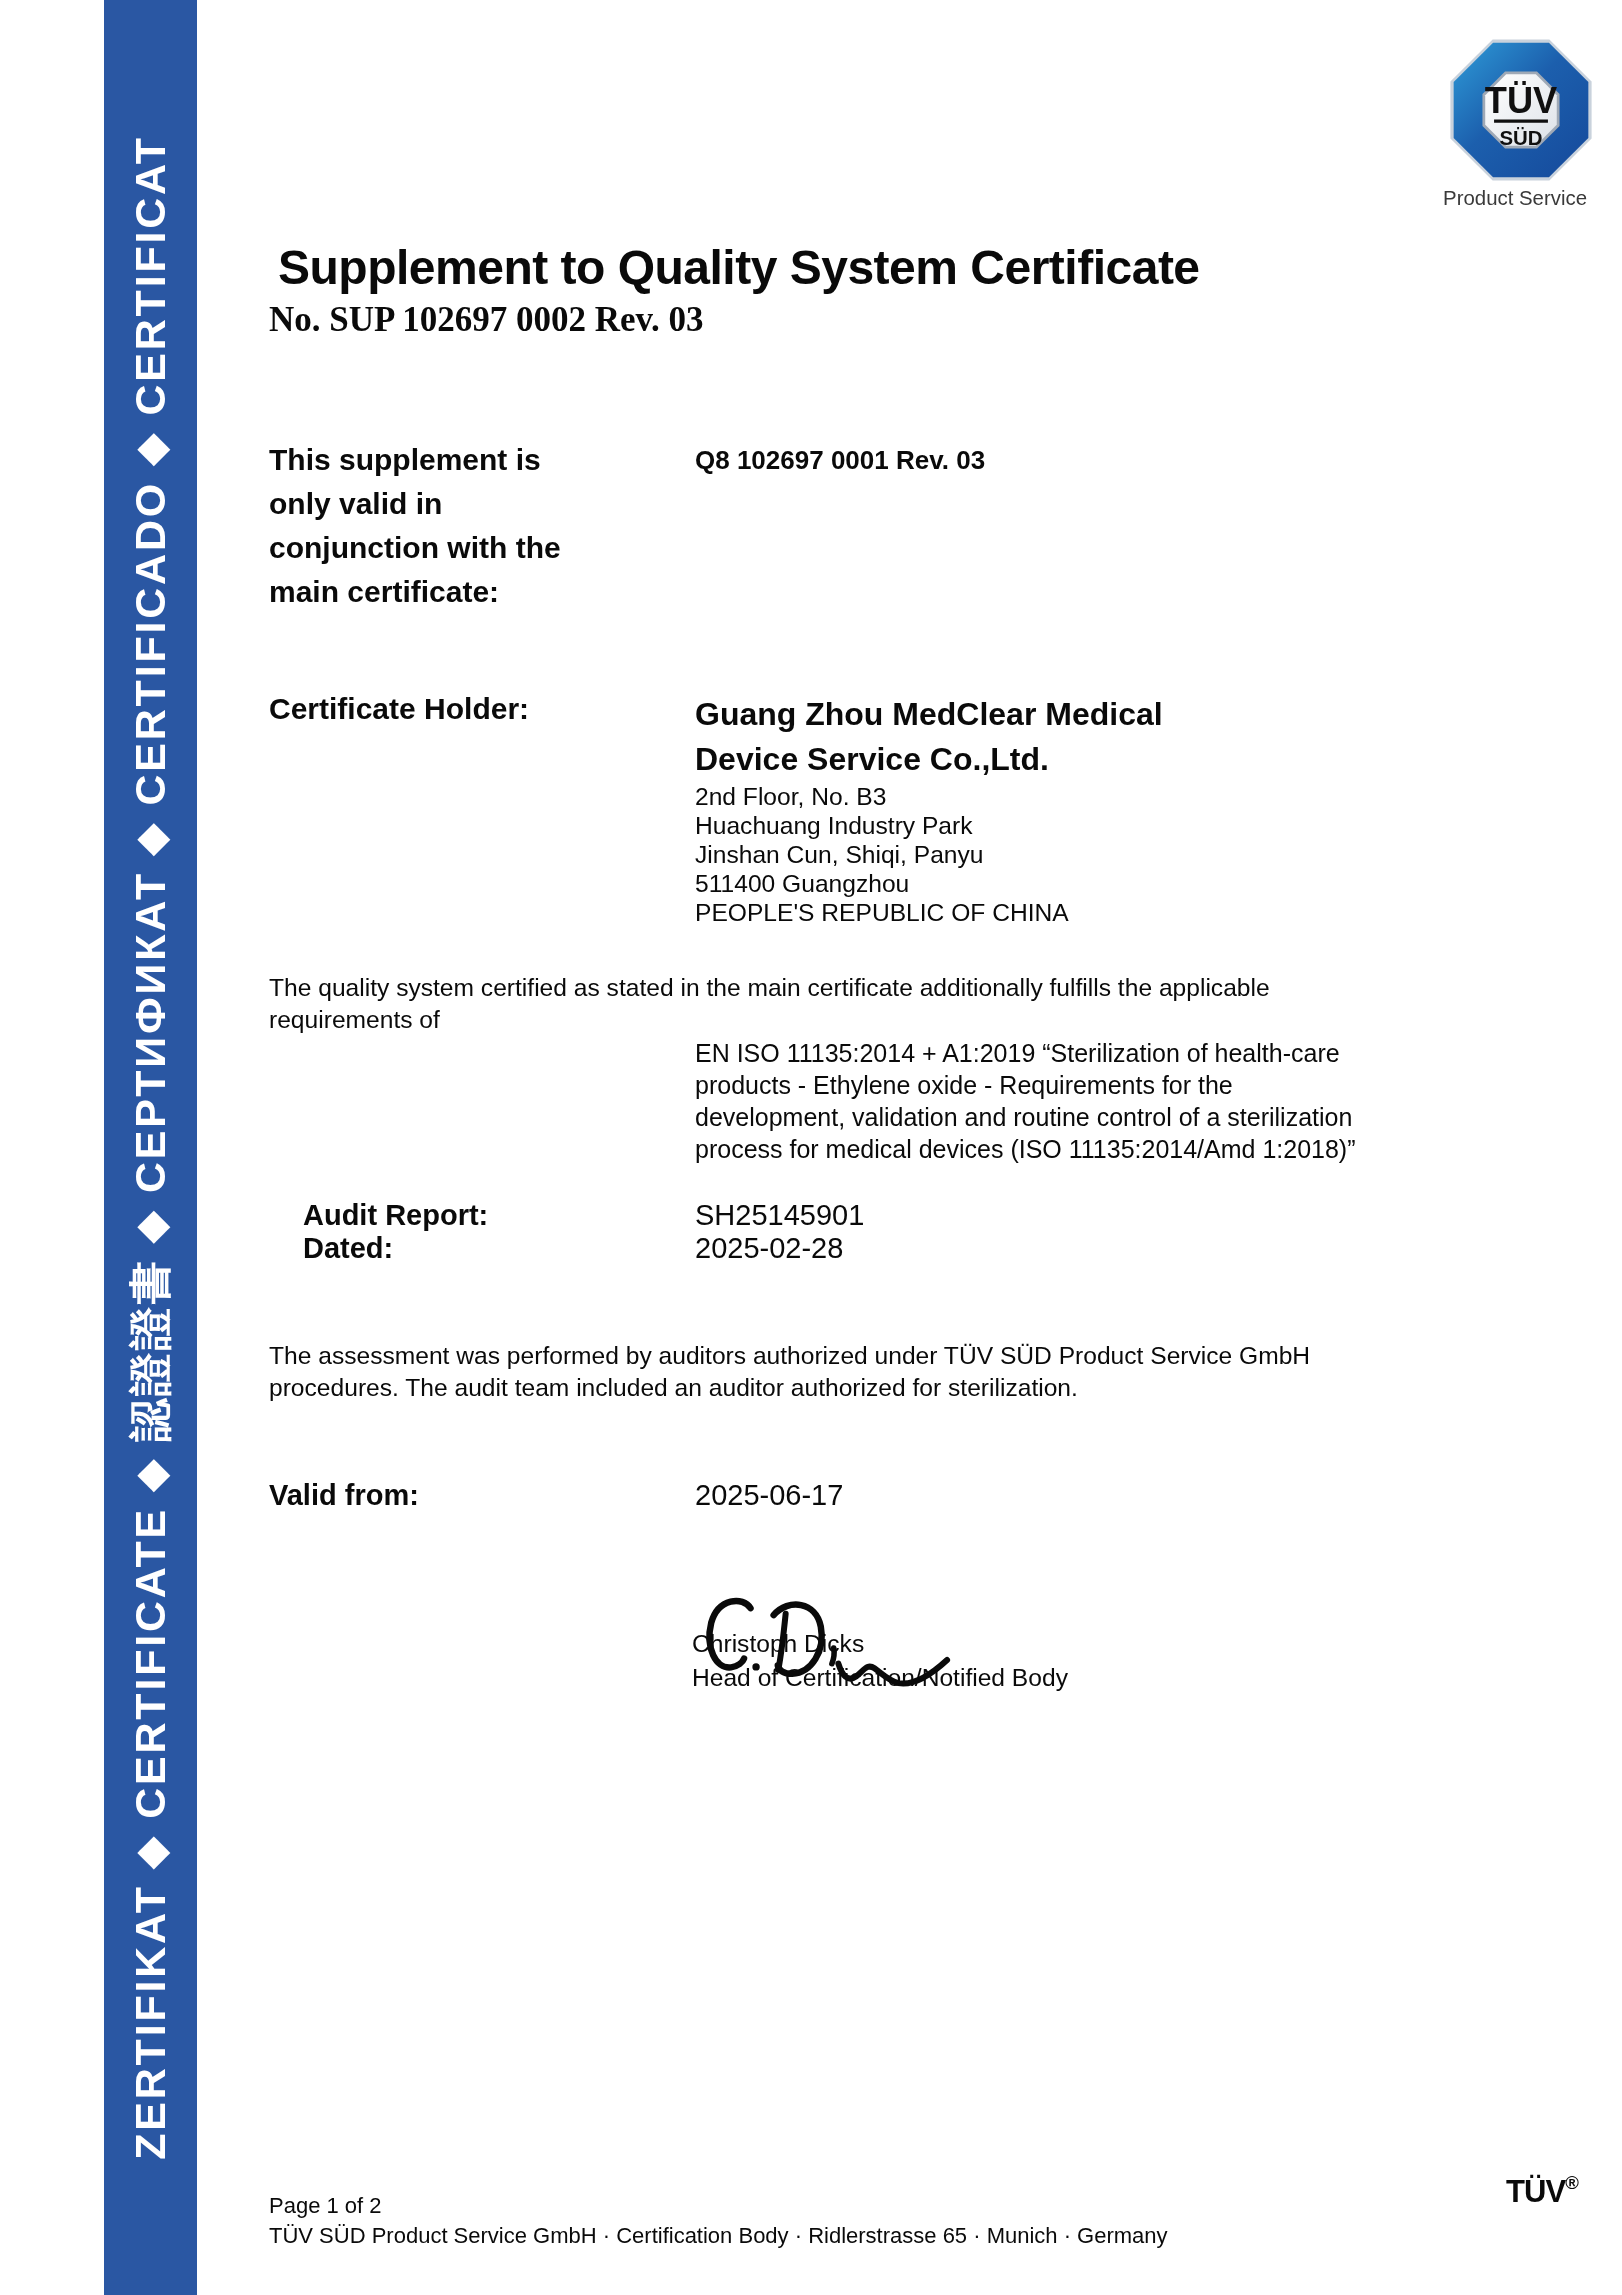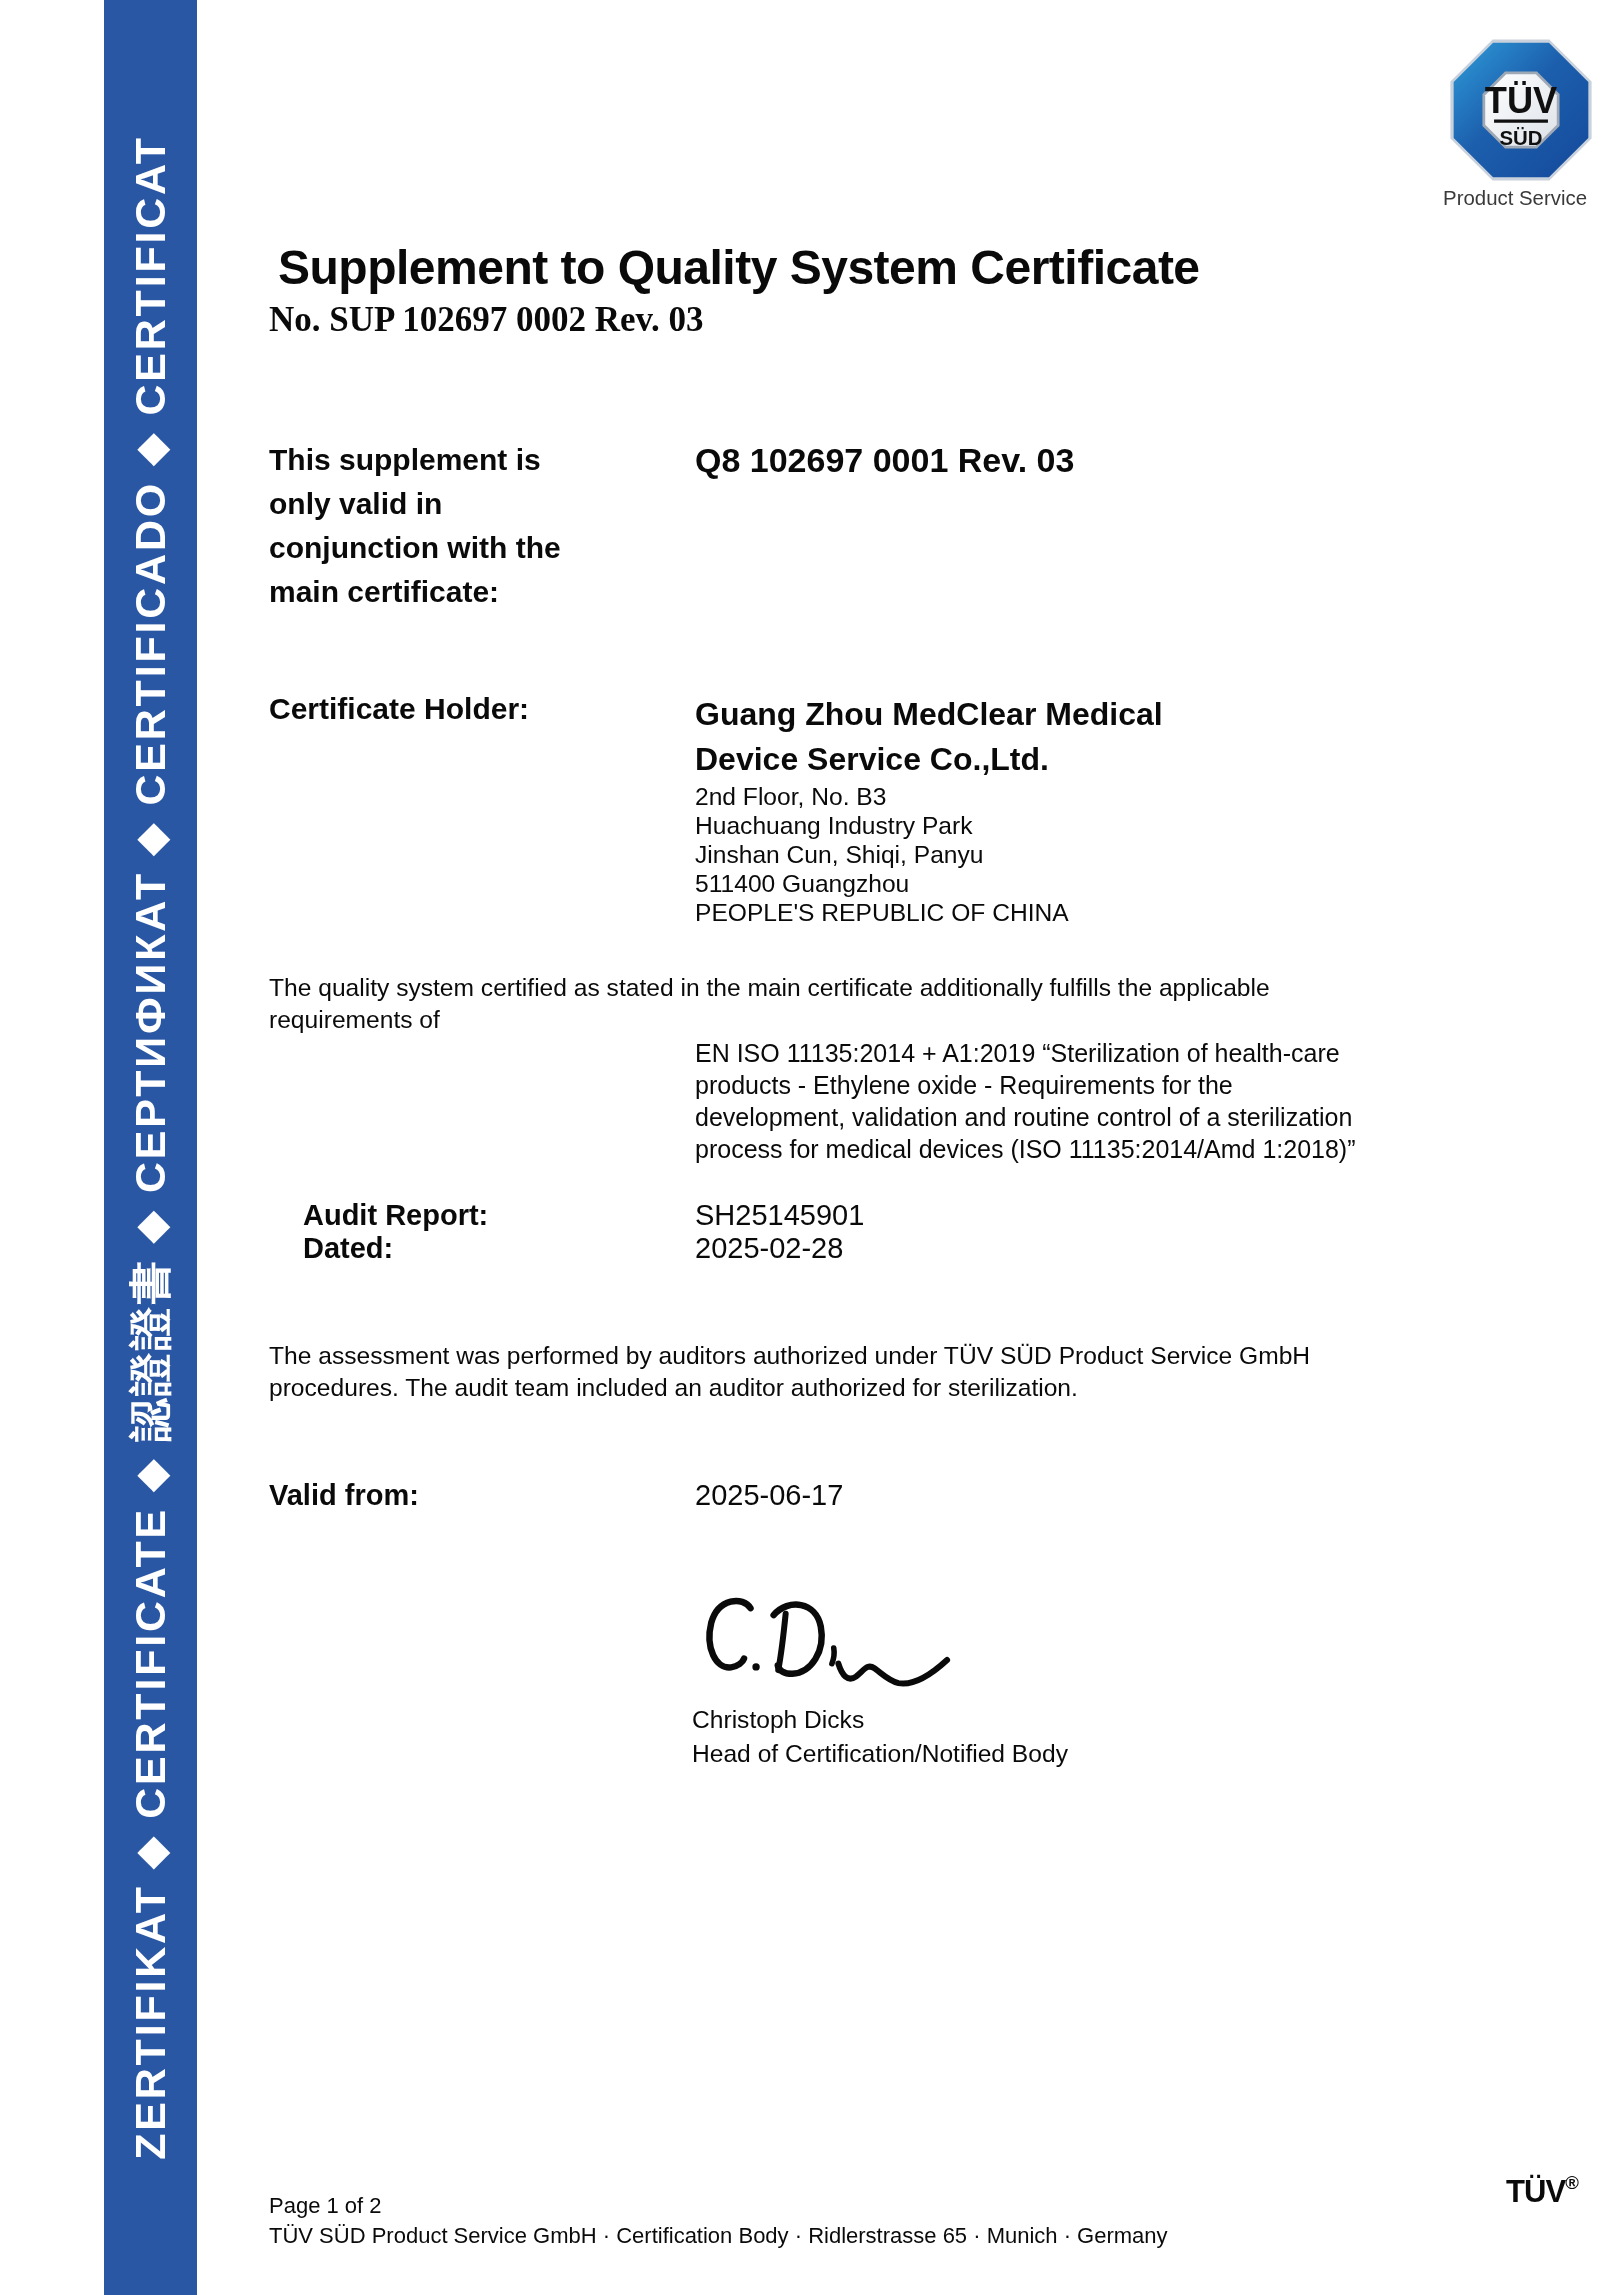--- a/index.html
+++ b/index.html
@@ -45,40 +45,40 @@
   }
   .subtitle{
     position:absolute;left:269px;top:300px;
     font-size:35px;font-weight:bold;white-space:nowrap;font-family:Liberation Serif, serif;
   }
 
   .label-col{left:269px;}
   .value-col{left:695px;}
 
   .supp-labels{position:absolute;top:438px;font-size:30px;font-weight:bold;line-height:44px;white-space:nowrap;}
-  .supp-value{position:absolute;top:438px;font-size:34px;font-weight:bold;line-height:44px;white-space:nowrap;}
+  .supp-value{position:absolute;top:438px;font-size:26px;font-weight:bold;line-height:44px;white-space:nowrap;}
 
   .holder-label{position:absolute;top:692px;font-size:30px;font-weight:bold;white-space:nowrap;}
   .holder-name{position:absolute;top:692px;font-size:32px;font-weight:bold;line-height:45px;white-space:nowrap;}
   .holder-address{position:absolute;top:782px;font-size:24.6px;line-height:29px;white-space:nowrap;}
 
   .intro{position:absolute;top:972px;font-size:24.6px;line-height:31.5px;white-space:nowrap;}
   .standard{position:absolute;top:1037px;font-size:25px;line-height:32px;white-space:nowrap;}
 
   .audit{position:absolute;top:1199px;font-size:29px;line-height:33px;white-space:nowrap;}
   .audit .lbl{font-weight:bold;margin-left:34px;}
 
   .assessment{position:absolute;top:1340px;font-size:24.6px;line-height:32px;white-space:nowrap;}
 
   .valid{position:absolute;top:1479px;font-size:29px;line-height:33px;white-space:nowrap;}
   .valid .lbl{font-weight:bold;}
 
   .signature{position:absolute;left:695px;top:1594px;width:259px;height:100px;}
 
-  .signer{position:absolute;left:692px;top:1703px;font-size:24.6px;line-height:34px;white-space:nowrap;}
+  .signer{position:absolute;left:692px;top:1627px;font-size:24.6px;line-height:34px;white-space:nowrap;}
 
   .footer-page{position:absolute;left:269px;top:2191px;font-size:22px;line-height:29px;white-space:nowrap;}
   .footer-line{position:absolute;left:269px;top:2221px;font-size:22px;line-height:29px;white-space:nowrap;}
 
   .tuv-mark{
     position:absolute;left:1506px;top:2172px;
     font-weight:bold;white-space:nowrap;
   }
   .tuv-mark .word{font-size:31px;letter-spacing:-0.9px;}
   .tuv-mark .reg{font-size:18.5px;vertical-align:13px;letter-spacing:0;}

